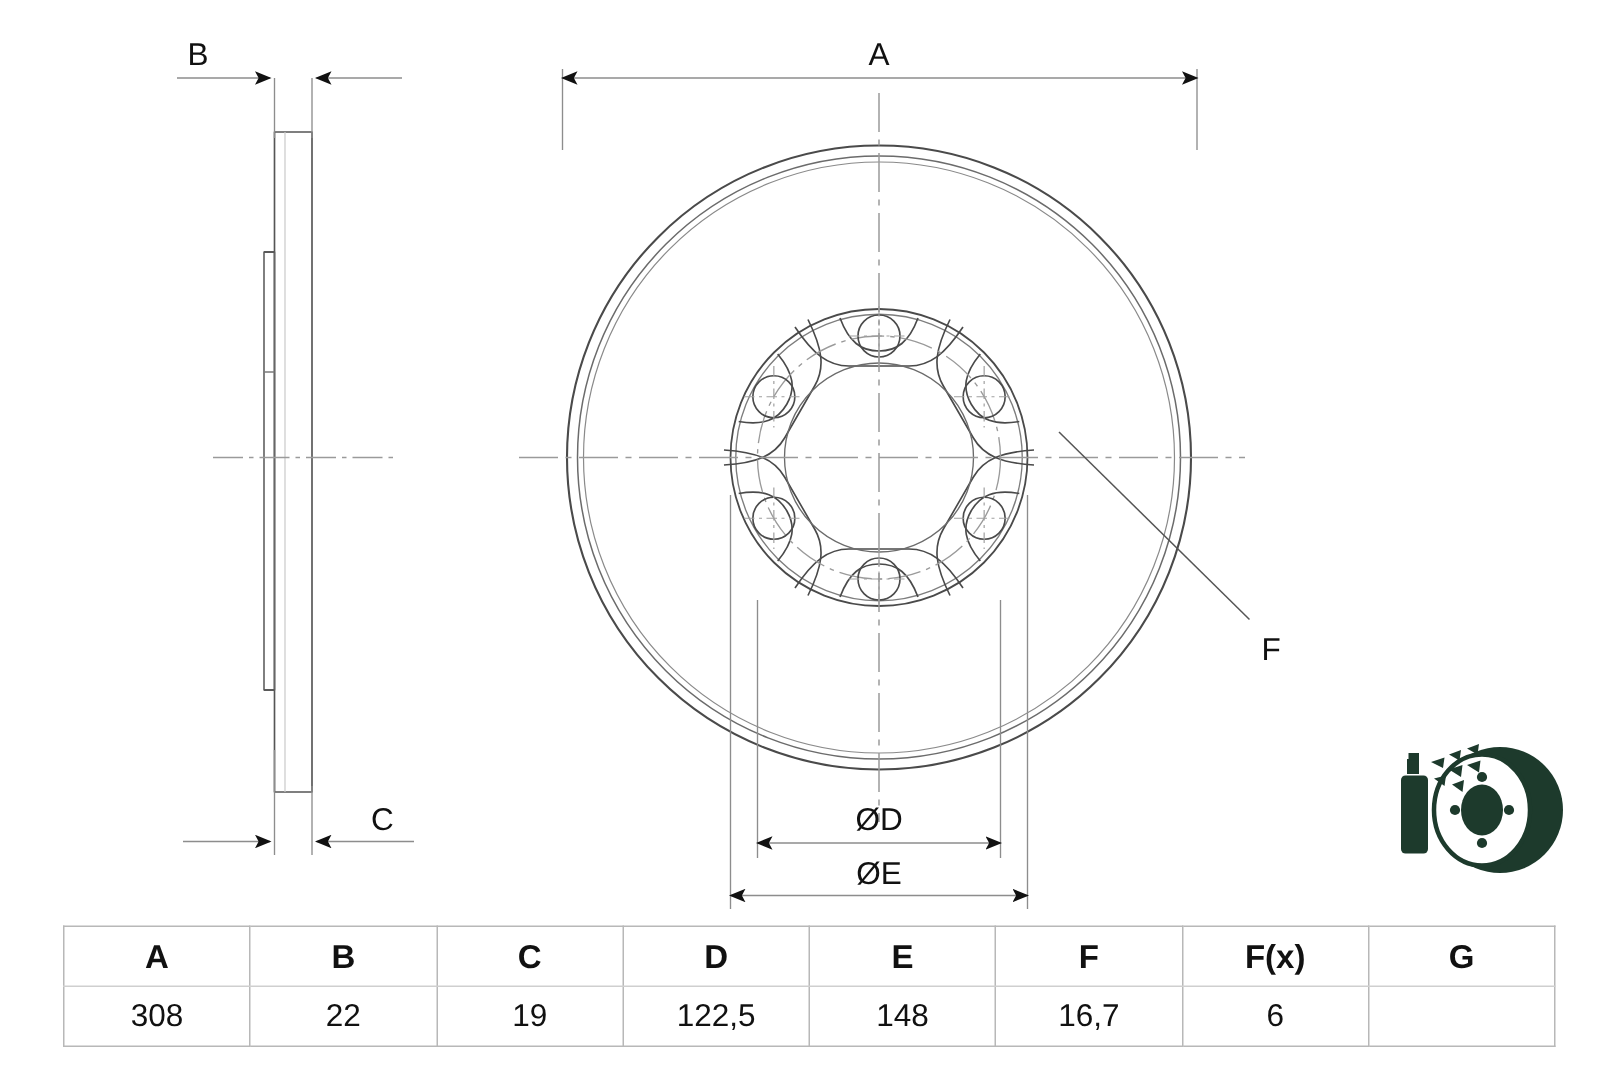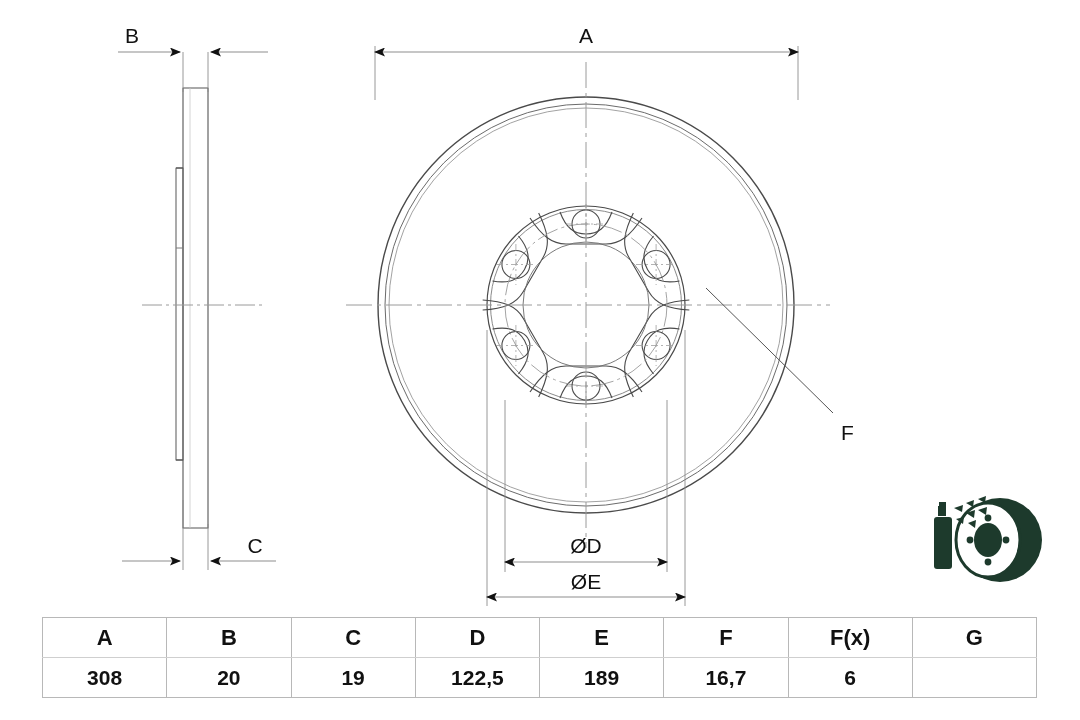--- a/index.html
+++ b/index.html
@@ -19,21 +19,21 @@
     border:1px solid #b8b8b8;
     text-align:center;
     padding:0;
     height:39px;
     vertical-align:middle;
   }
   #spec-table th{
     font-size:22px;font-weight:bold;color:#111;
   }
   #spec-table td{
-    font-size:21px;font-weight:bold;color:#111;
+    font-size:21px;font-weight:normal;color:#111;
   }
   #spec-table thead tr th{border-bottom:1px solid #cfcfcf;}
 </style>
 </head>
 <body>
 
 <svg id="drawing" viewBox="0 0 1080 720">
   <defs>
     <marker id="ar-r" markerWidth="11" markerHeight="9" refX="10" refY="4.5" orient="auto" markerUnits="userSpaceOnUse">
       <path d="M0,0 L11,4.5 L0,9 L2.4,4.5 Z" fill="#111"></path>
@@ -229,22 +229,22 @@
       <th>D</th>
       <th>E</th>
       <th>F</th>
       <th>F(x)</th>
       <th>G</th>
     </tr>
   </thead>
   <tbody>
     <tr>
       <td>308</td>
-      <td>20</td>
+      <td>22</td>
       <td>19</td>
       <td>122,5</td>
-      <td>189</td>
+      <td>148</td>
       <td>16,7</td>
       <td>6</td>
       <td></td>
     </tr>
   </tbody>
 </table>
 
 </body></html>

